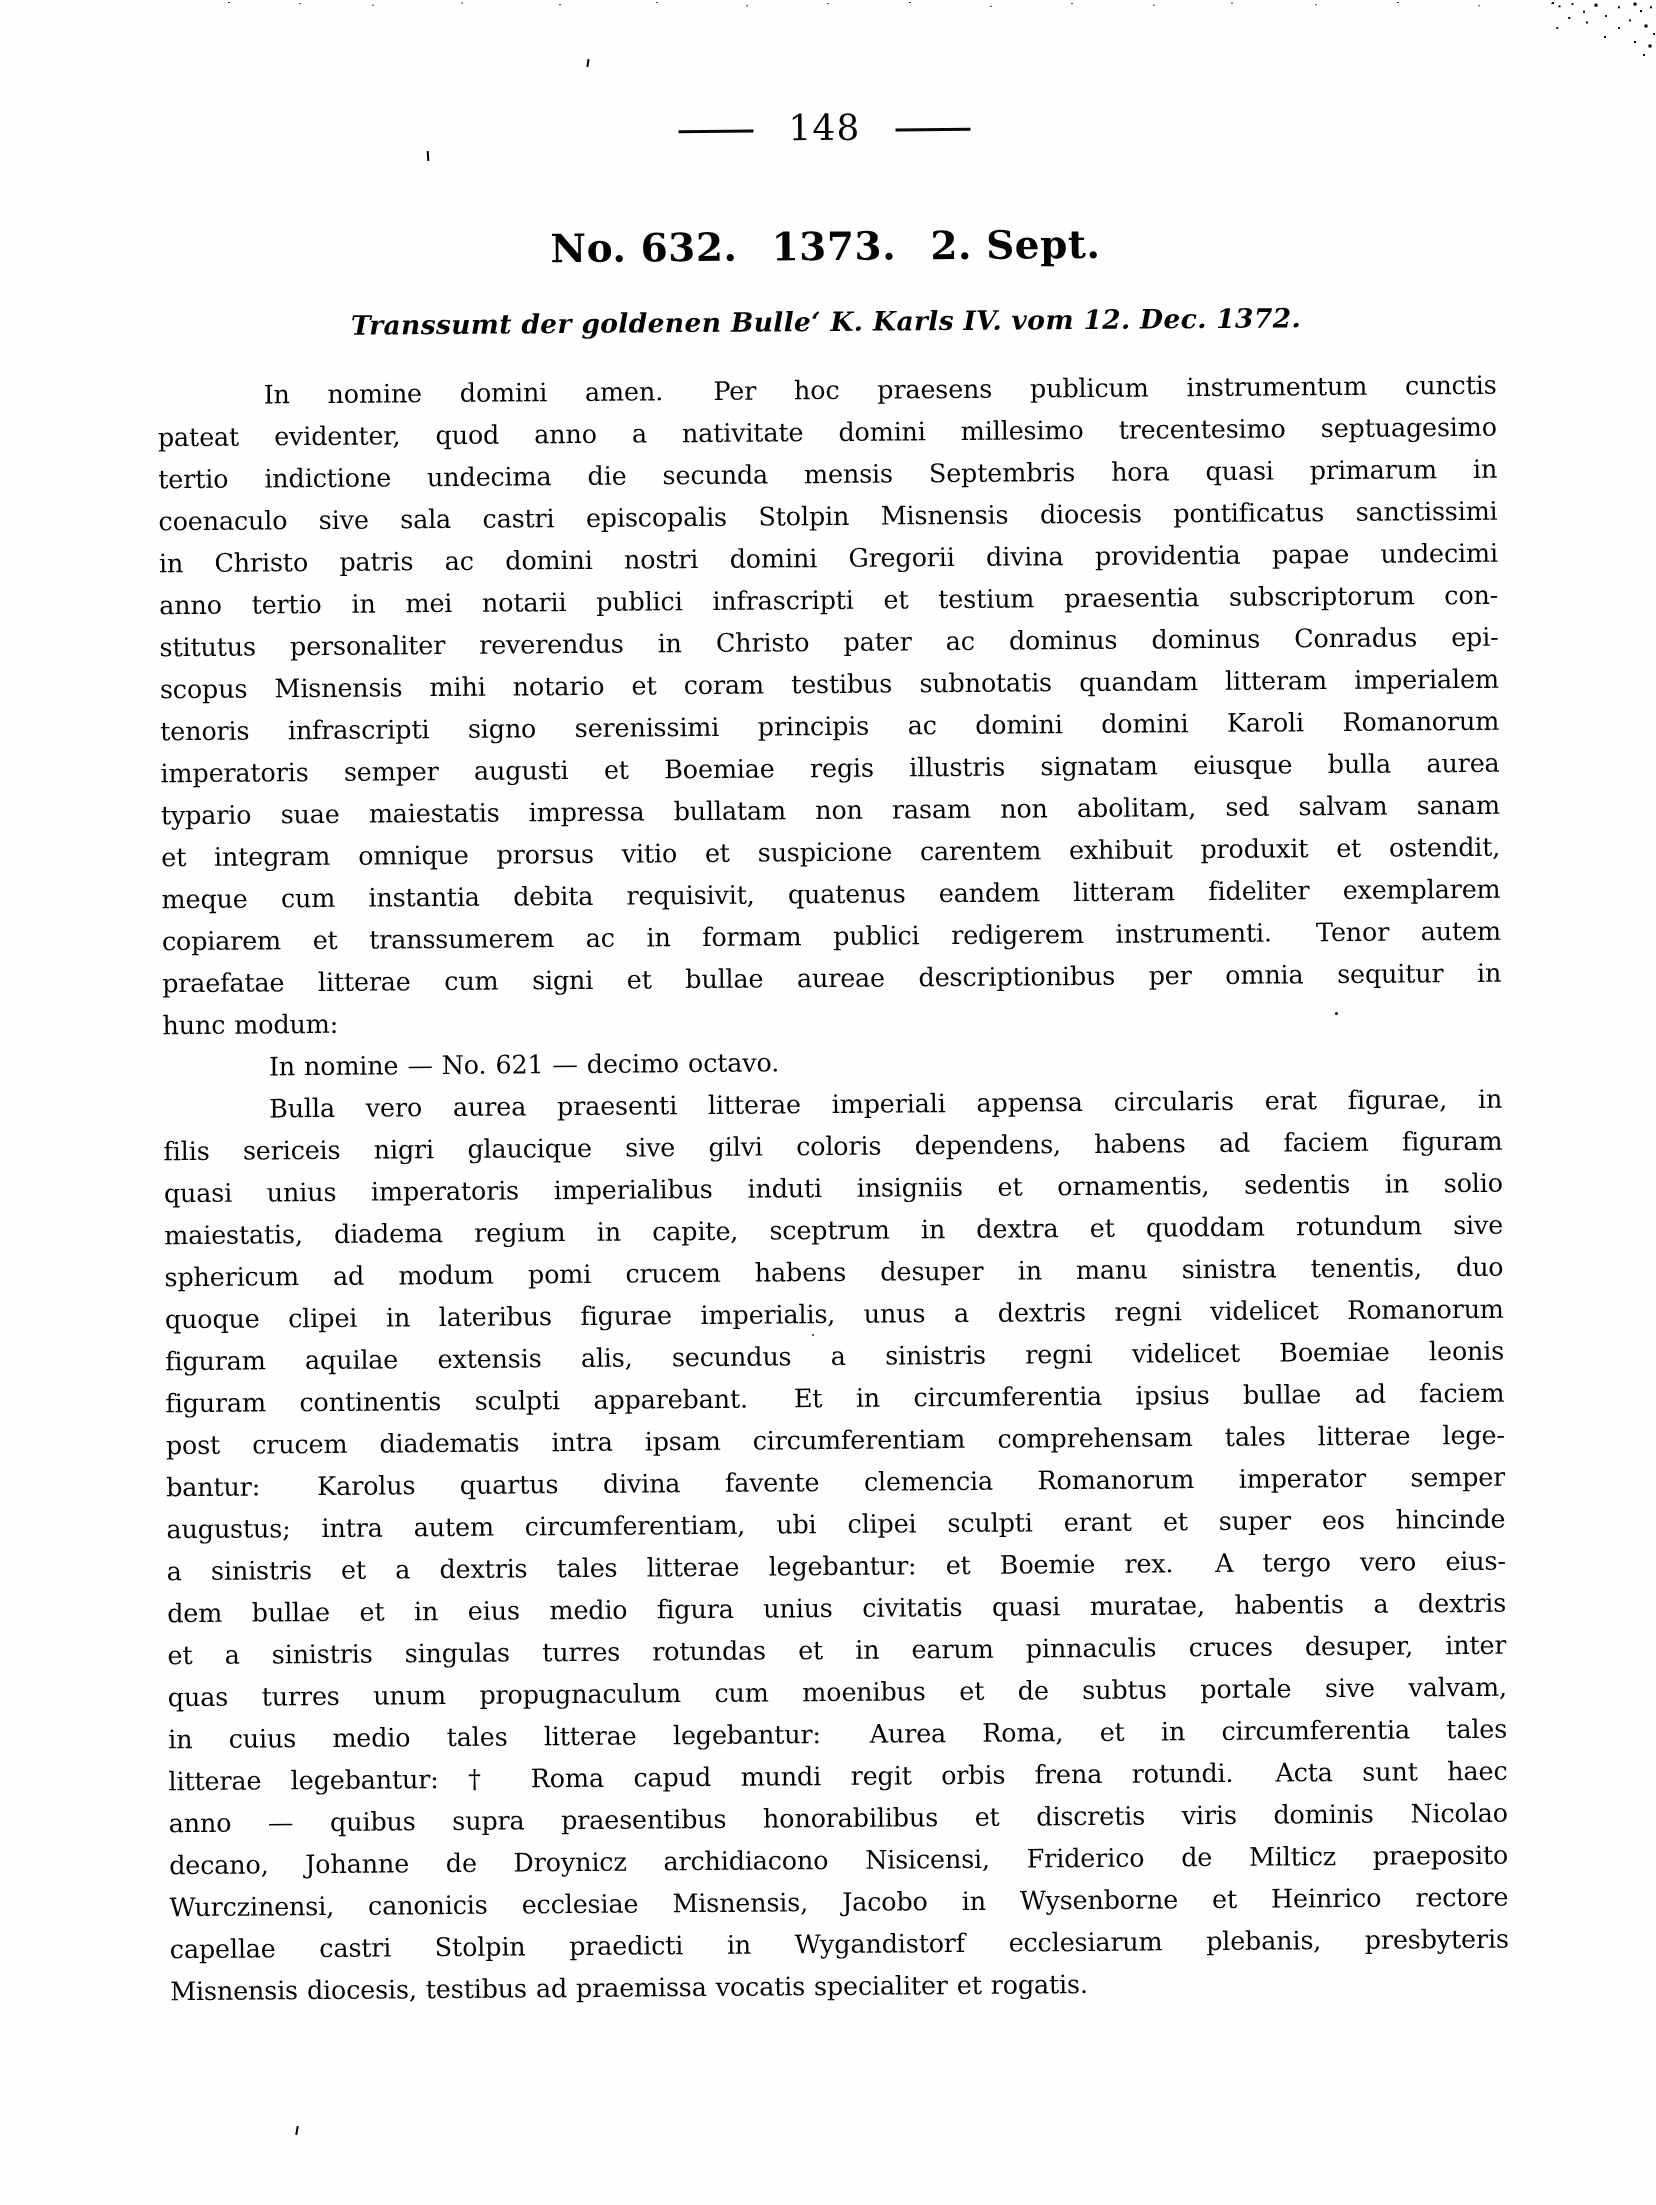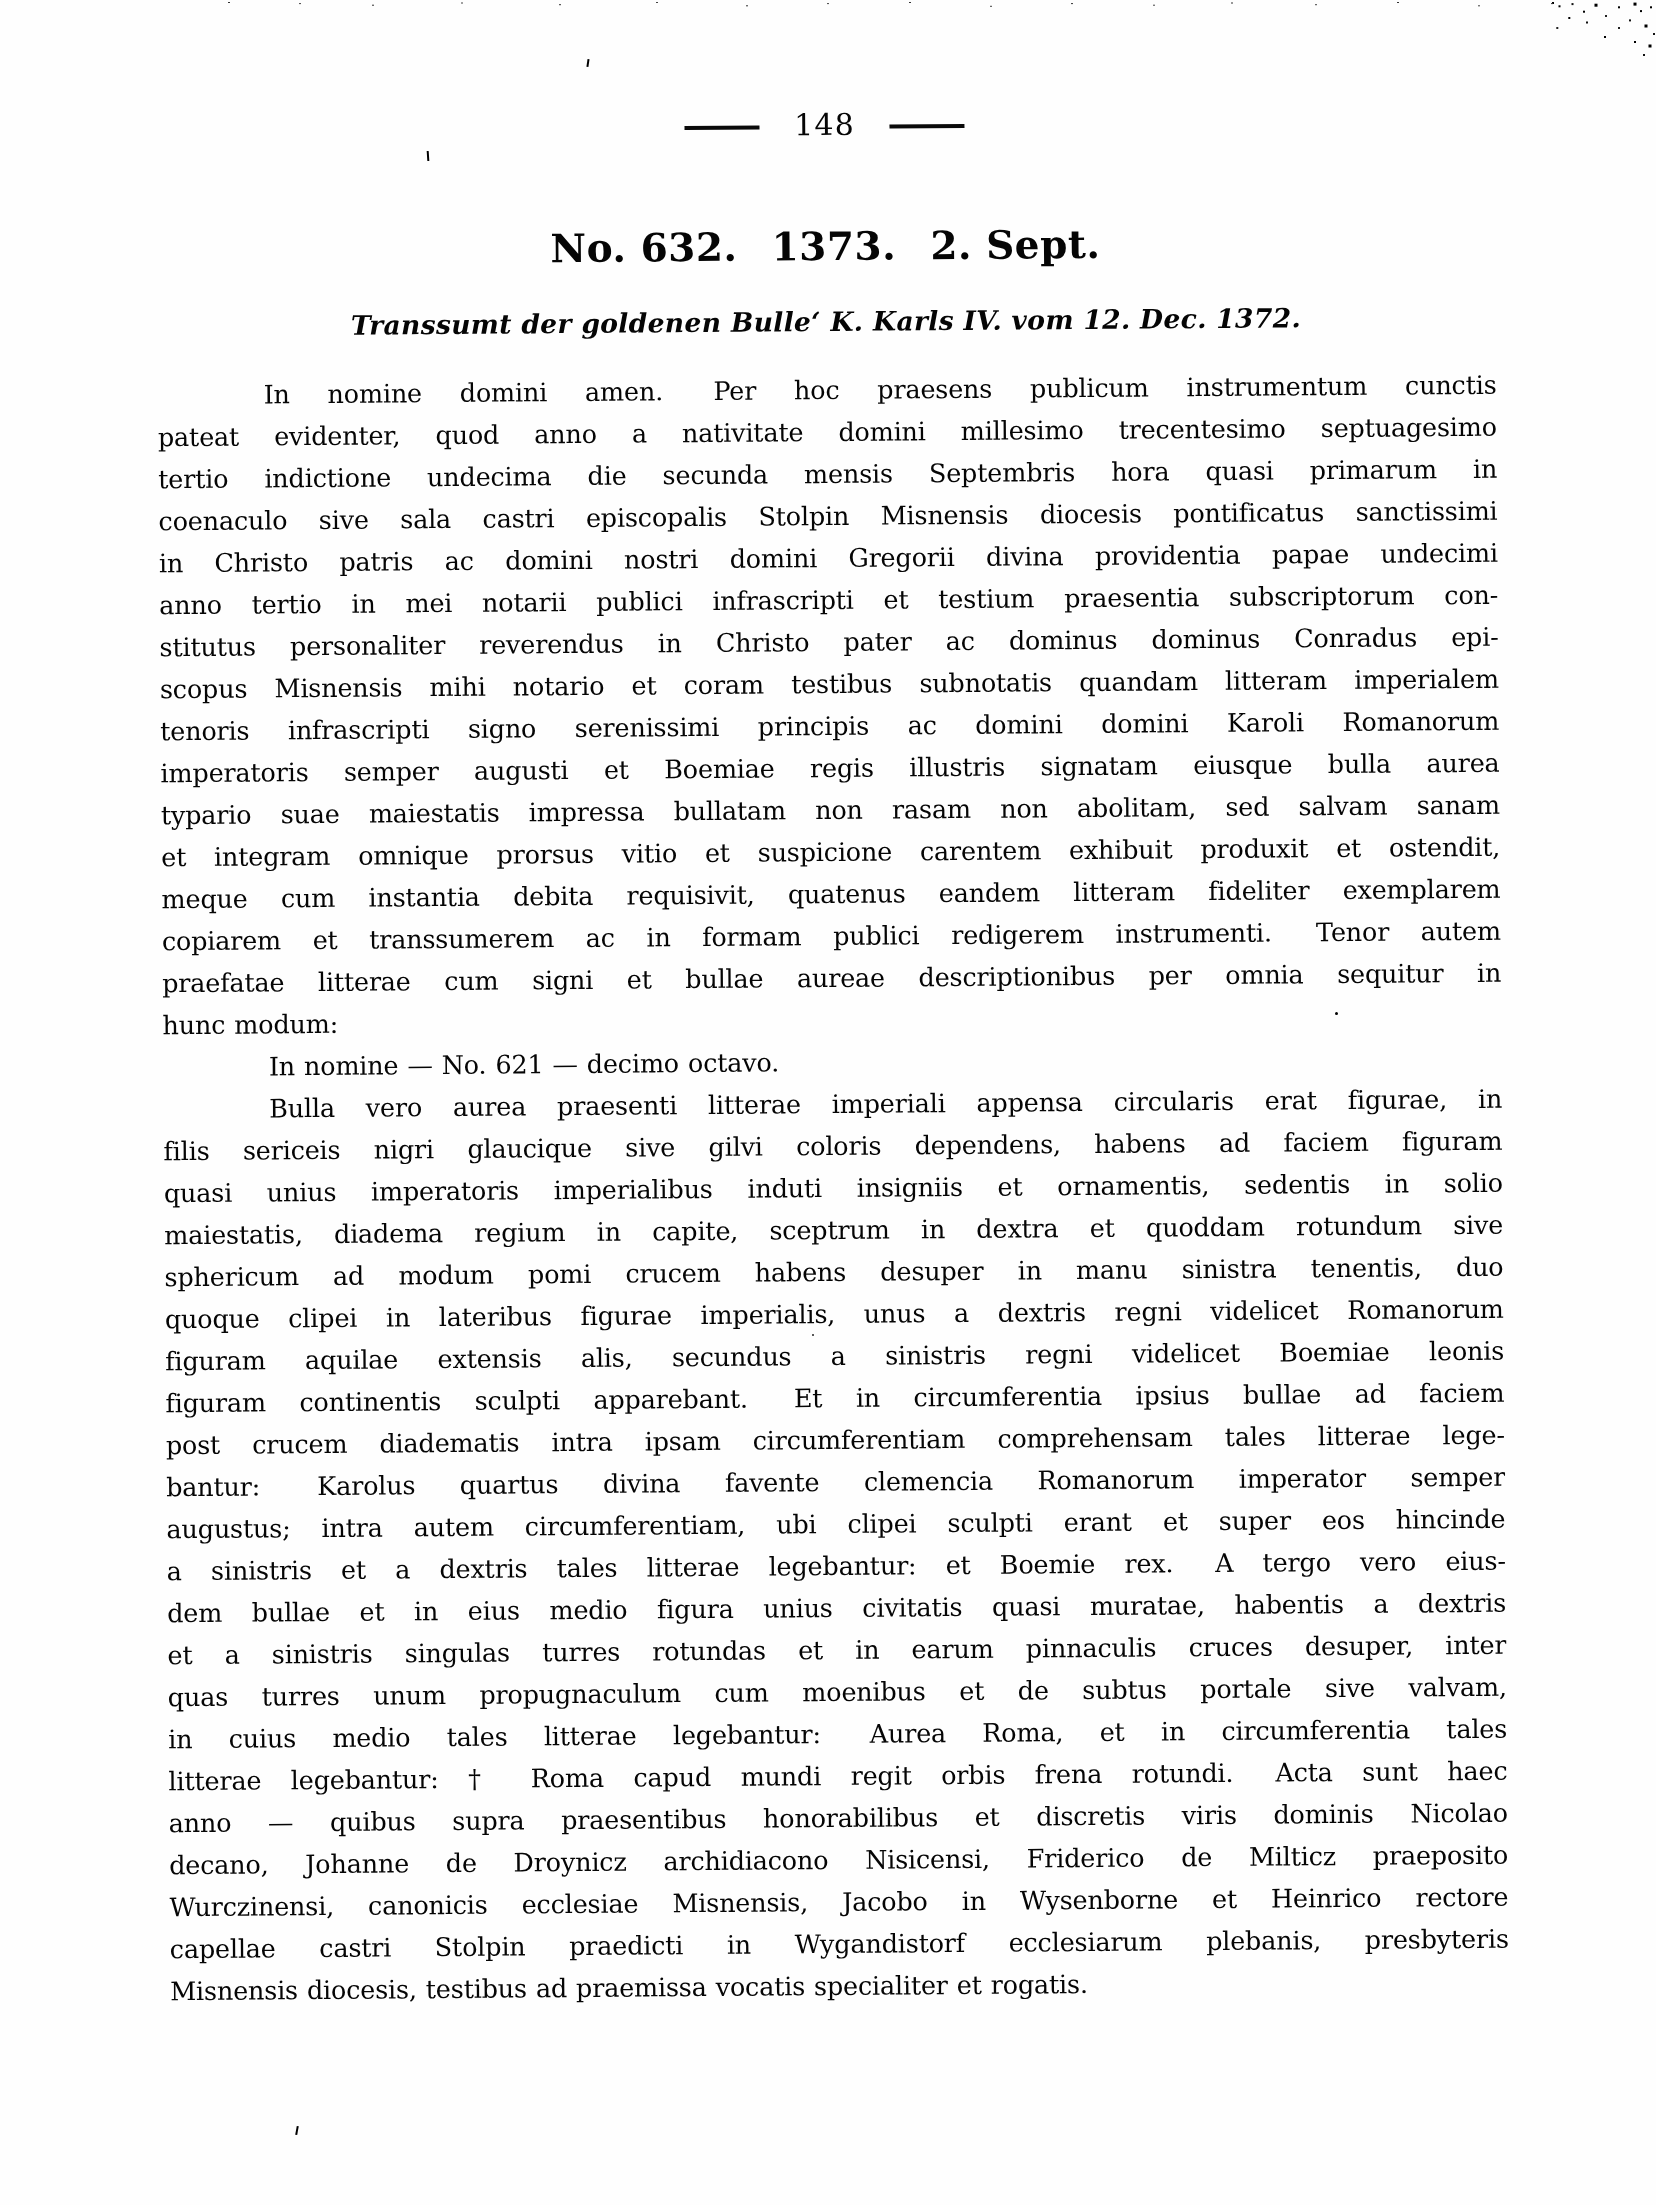--- a/index.html
+++ b/index.html
@@ -26,21 +26,21 @@
     position: absolute;
     top: 108px;
     left: 163px;
     width: 1340px;
     display: flex;
     justify-content: center;
     align-items: center;
     gap: 35px;
   }
   .pagenum {
-    font-size: 30px;
+    font-size: 36px;
     line-height: 1.1;
     letter-spacing: 1.1px;
     text-align: right;
   }
   .rule {
     width: 75px;
     height: 3.8px;
     background: #0a0a0a;
     margin-top: 5.4px;
   }

